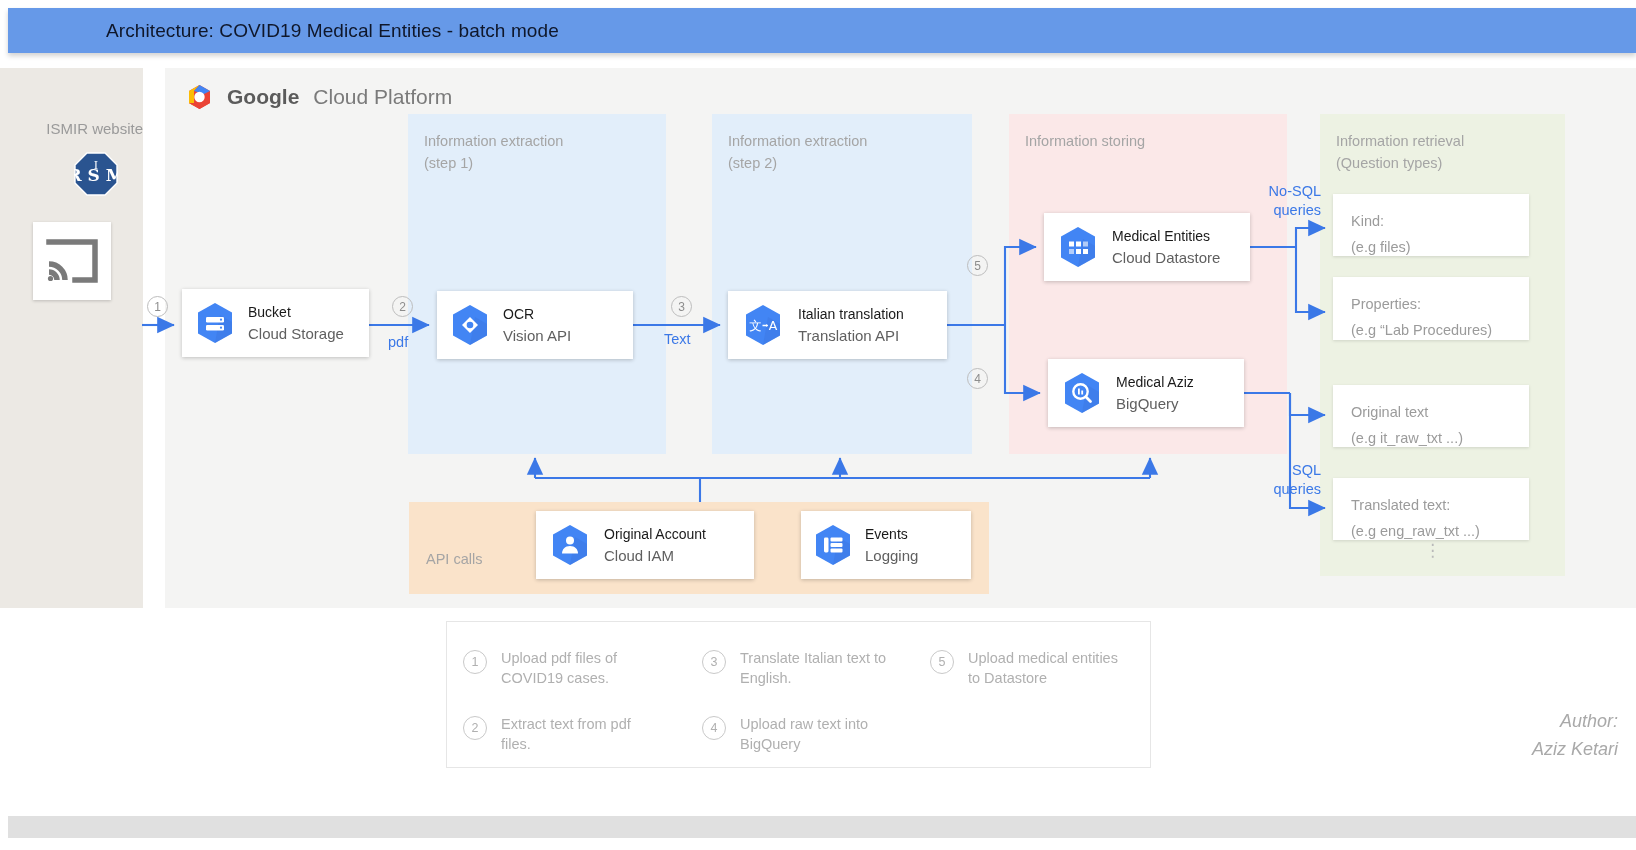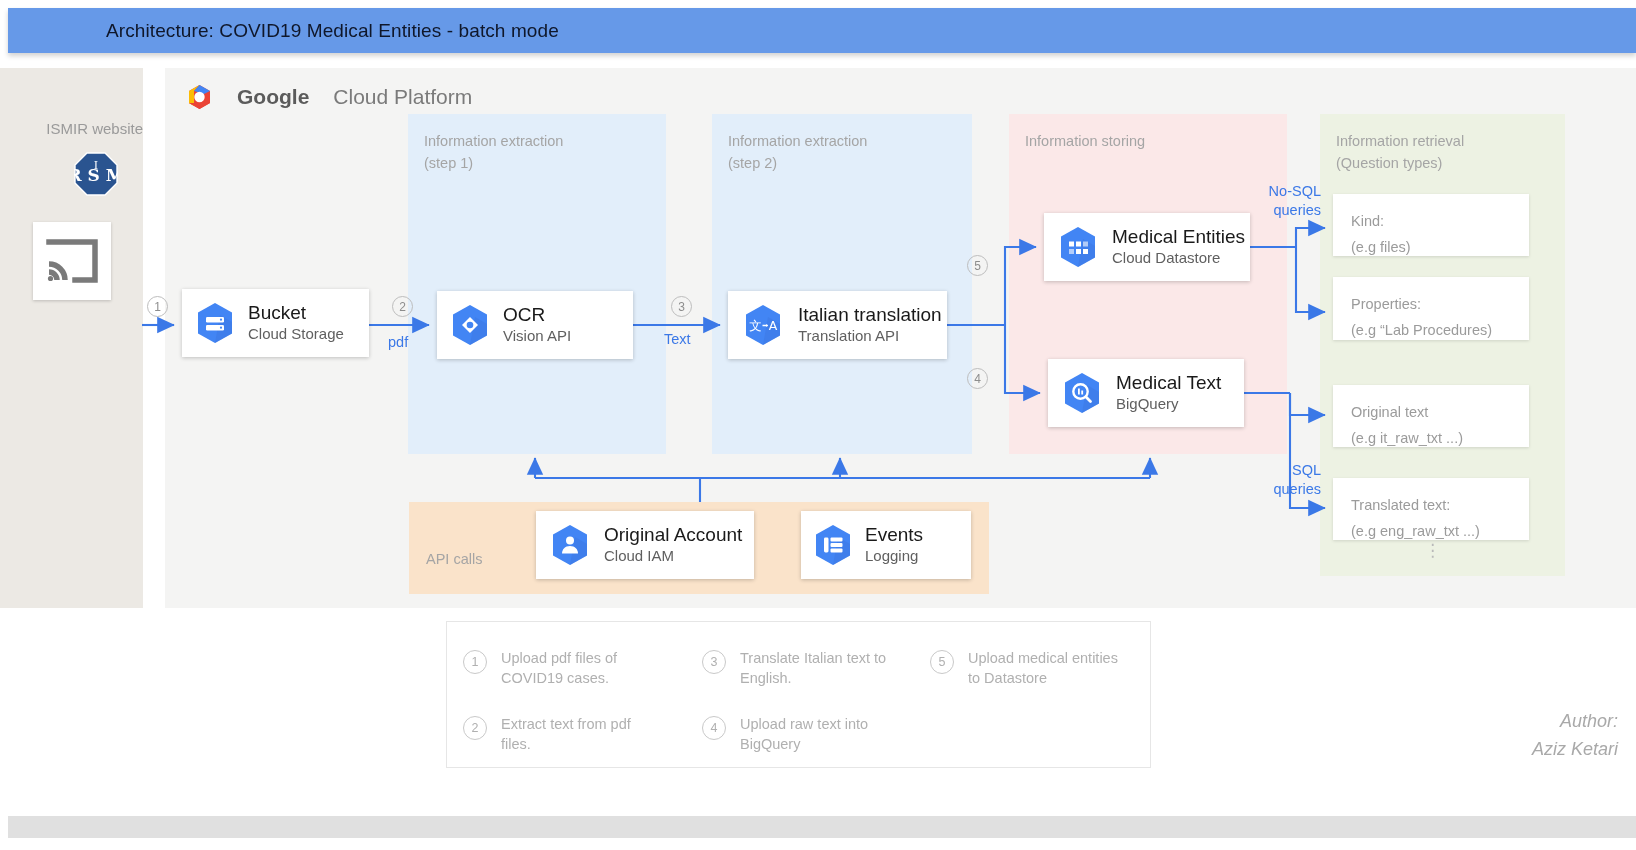--- a/index.html
+++ b/index.html
@@ -18,40 +18,40 @@
   #source-label{position:absolute;left:0;top:120px;width:143px;text-align:right;
                 color:#9a9a9a;font-size:15px;}
   #ismir-logo{position:absolute;left:50px;top:152px;width:44px;height:44px;padding-left:24px;}
   #device-box{position:absolute;left:33px;top:222px;width:78px;height:78px;
               background:#ffffff;box-shadow:0 1px 3px rgba(0,0,0,.2);
               display:flex;align-items:center;justify-content:center;}
 
   
   #gcp-panel{position:absolute;left:165px;top:68px;width:1471px;height:540px;
              background:#f4f4f3;}
-  #gcp-logo-row{position:absolute;left:186px;top:84px;display:flex;align-items:center;gap:24px;}
+  #gcp-logo-row{position:absolute;left:186px;top:84px;display:flex;align-items:center;gap:14px;}
   #gcp-logo-row .g-bold{font-size:21px;color:#5b5b5b;font-weight:bold;}
   #gcp-logo-row .g-light{font-size:21px;color:#7a7a7a;}
 
   
   .zone{position:absolute;}
   .zone-title{position:absolute;color:#a5a5a5;font-size:14.5px;line-height:22px;}
   #zone-step1{left:408px;top:114px;width:258px;height:340px;background:#e2eefa;}
   #zone-step2{left:712px;top:114px;width:260px;height:340px;background:#e2eefa;}
   #zone-store{left:1009px;top:114px;width:278px;height:340px;background:#fbe8e8;}
   #zone-retrieval{left:1320px;top:114px;width:245px;height:462px;background:#edf2e3;}
   #zone-api{left:409px;top:502px;width:580px;height:92px;background:#fae3ca;}
   #api-label{position:absolute;left:426px;top:551px;color:#a5a5a5;font-size:14.5px;}
 
   
   .card{position:absolute;background:#ffffff;box-shadow:0 1px 4px rgba(0,0,0,.22);
         display:flex;align-items:center;}
   .card .hexwrap{flex:0 0 auto;display:flex;align-items:center;justify-content:center;}
   .card .labels{display:flex;flex-direction:column;justify-content:center;}
-  .card .l1{font-size:19px;color:#1a1a1a;line-height:21px;}
+  .card .l1{font-size:14px;color:#1a1a1a;line-height:21px;}
   .card .l2{font-size:15px;color:#5f5f5f;line-height:21px;}
 
   #card-bucket     {left:182px;top:289px;width:187px;height:68px;}
   #card-ocr        {left:437px;top:291px;width:196px;height:68px;}
   #card-translate  {left:728px;top:291px;width:219px;height:68px;}
   #card-entities   {left:1044px;top:213px;width:206px;height:68px;}
   #card-bigquery   {left:1048px;top:359px;width:196px;height:68px;}
   #card-iam        {left:536px;top:511px;width:218px;height:68px;}
   #card-events     {left:801px;top:511px;width:170px;height:68px;}
 
@@ -289,21 +289,21 @@
     <svg width="46" height="46" viewBox="0 0 46 46">
       <path d="M23 3 L40 12.5 L40 33.5 L23 43 L6 33.5 L6 12.5 Z" fill="#4285f4"></path>
       <path d="M23 43 L40 33.5 L40 22 L28 15 Z" fill="#3b76e0" opacity=".45"></path>
       <circle cx="21.5" cy="21.5" r="7.2" fill="none" stroke="#ffffff" stroke-width="2.4"></circle>
       <rect x="19" y="18.5" width="1.8" height="6" fill="#ffffff"></rect>
       <rect x="22.3" y="20.5" width="1.8" height="4" fill="#ffffff"></rect>
       <path d="M26.8 26.8 L31.5 31.5" stroke="#ffffff" stroke-width="2.8" stroke-linecap="round"></path>
     </svg>
   </div>
   <div class="labels">
-    <div class="l1">Medical Text</div>
+    <div class="l1">Medical Aziz</div>
     <div class="l2">BigQuery</div>
   </div>
 </div>
 
 <div class="card" id="card-iam">
   <div class="hexwrap" style="width:68px">
     <svg width="46" height="46" viewBox="0 0 46 46">
       <path d="M23 3 L40 12.5 L40 33.5 L23 43 L6 33.5 L6 12.5 Z" fill="#4285f4"></path>
       <path d="M23 43 L40 33.5 L40 22 L28 15 Z" fill="#3b76e0" opacity=".45"></path>
       <circle cx="23" cy="18.5" r="4" fill="#ffffff"></circle>

